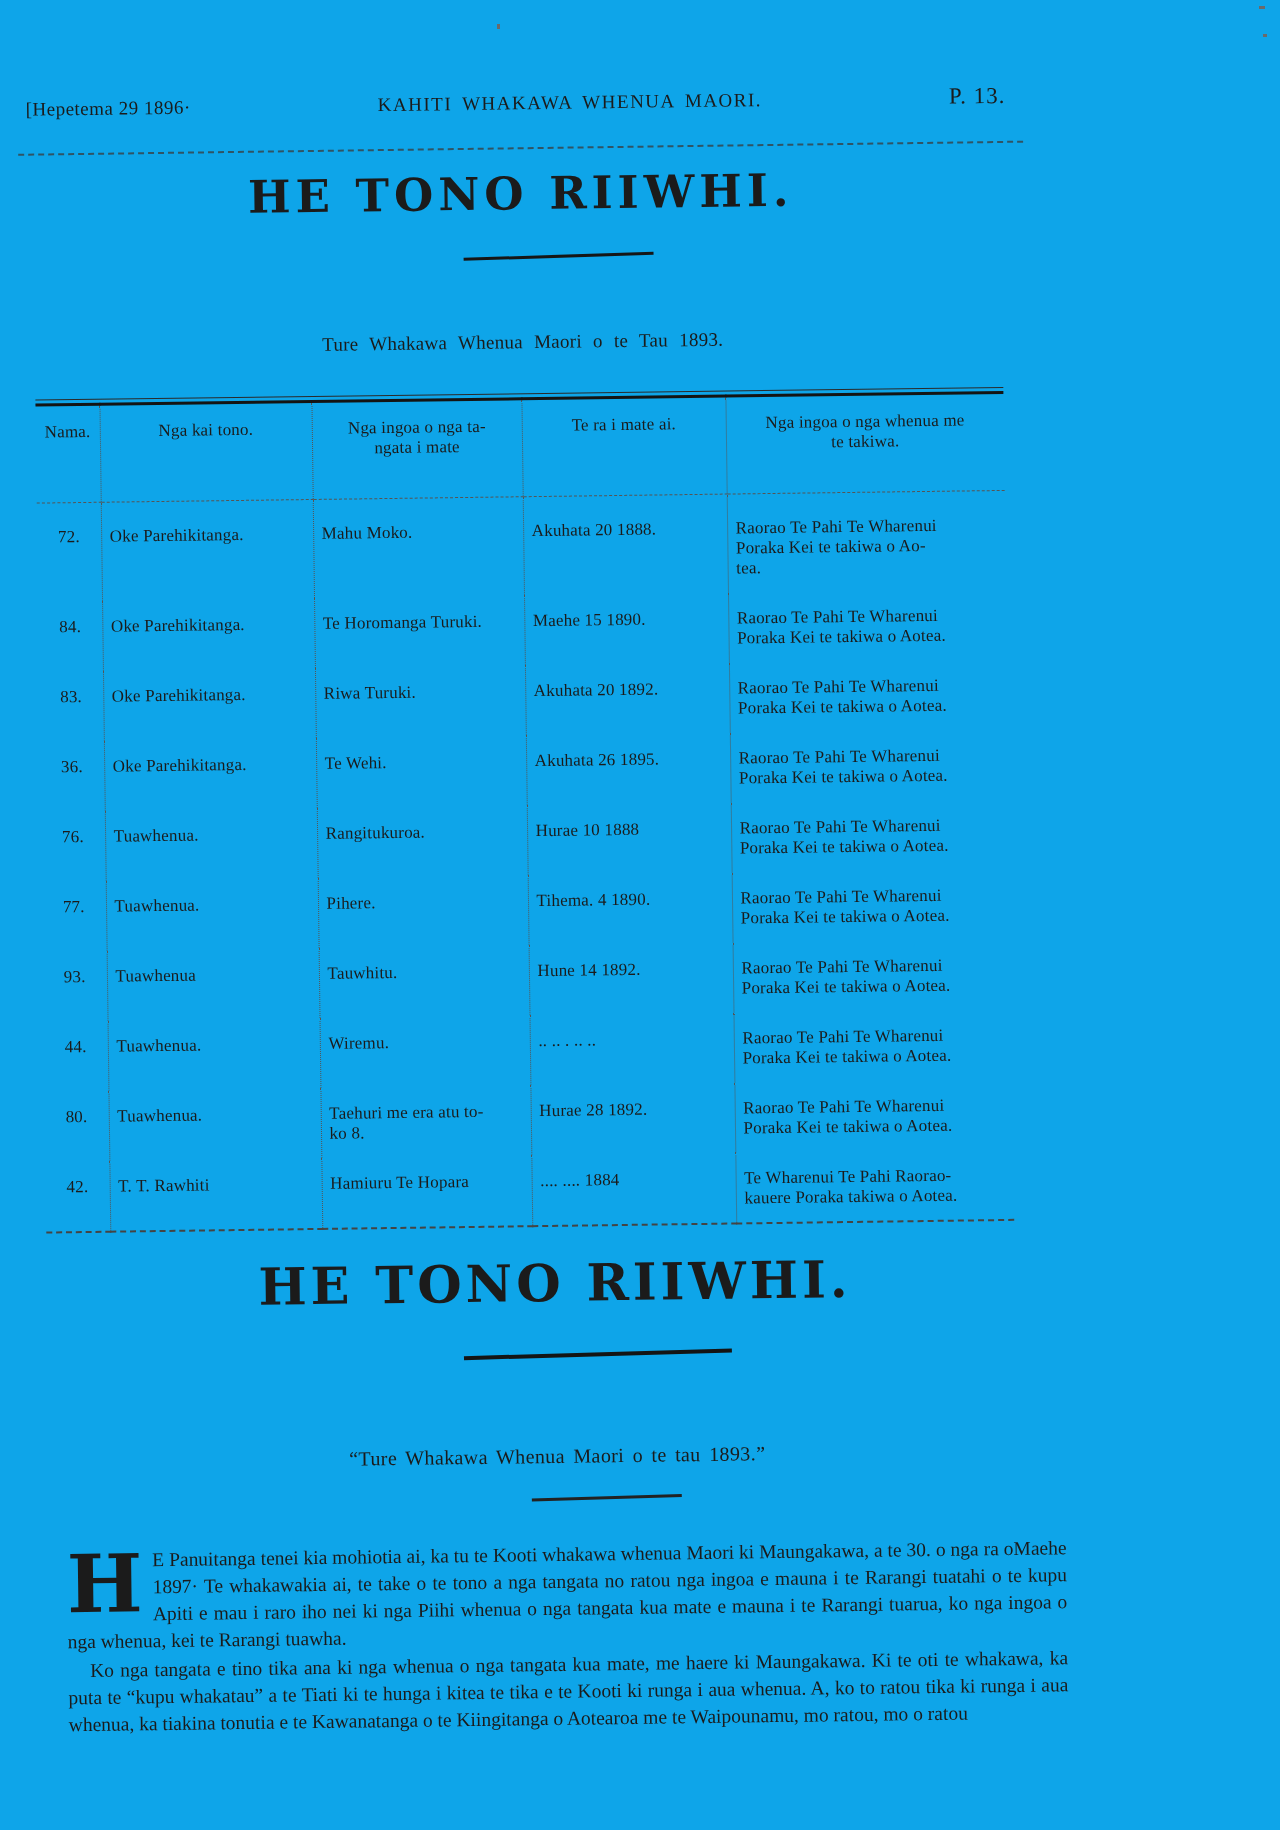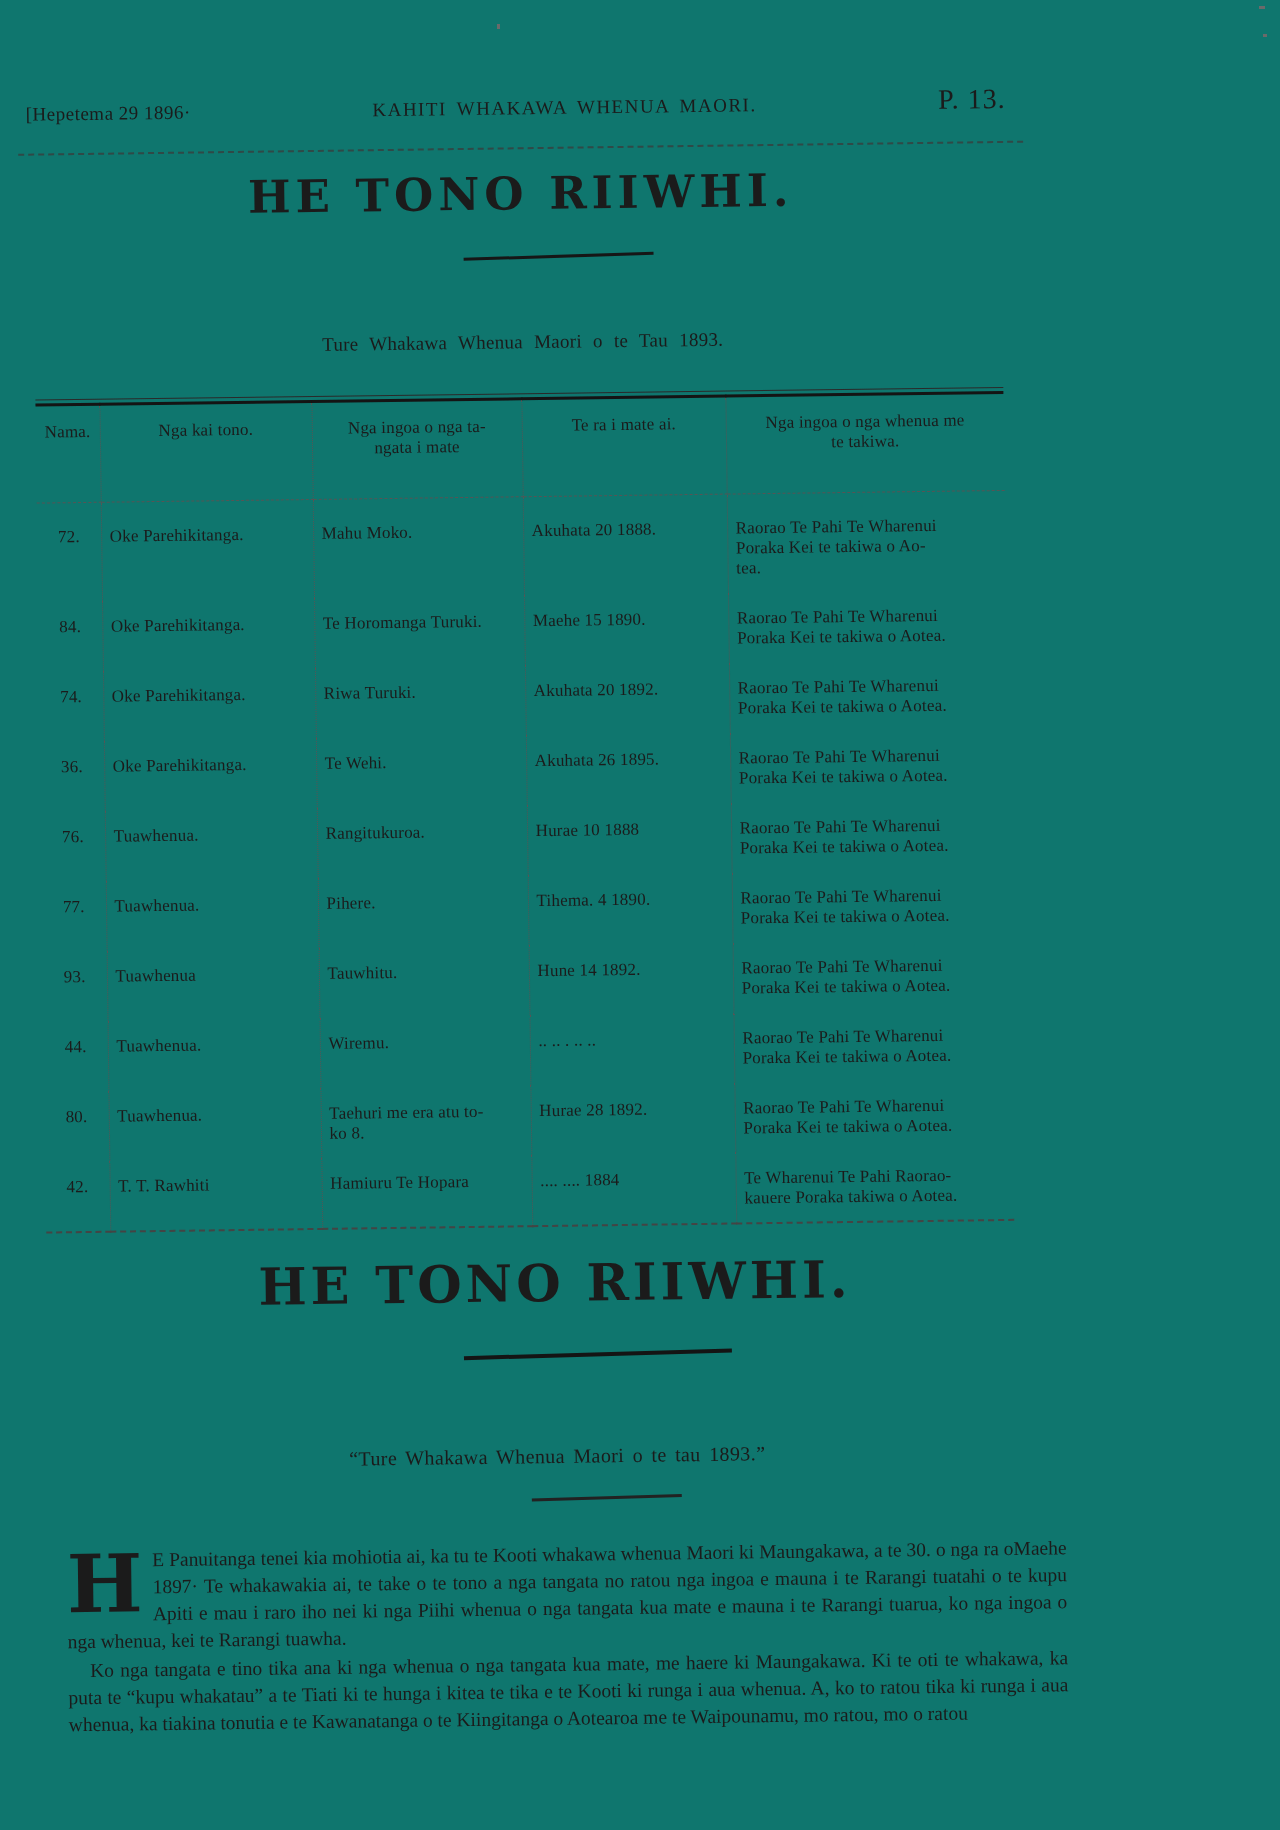--- a/index.html
+++ b/index.html
@@ -2,30 +2,30 @@
 <html><head>
 <meta charset="utf-8">
 <style>
   html, body { margin: 0; padding: 0; overflow: hidden; }
   body {
     width: 1280px; height: 1830px;
     background: #ffffff;
     font-family: "Liberation Serif", "DejaVu Serif", serif;
     color: #1b1b1b;
   }
-  .page { position: absolute; inset: 0; width: 1280px; height: 1830px; background: #0f766e; overflow: hidden; }
+  .page { position: absolute; inset: 0; width: 1280px; height: 1830px; background: #0ea5e9; overflow: hidden; }
   .tilt { position: absolute; left: 0; top: 0; width: 1280px; height: 1830px;
           transform: rotate(-0.75deg); transform-origin: 620px 900px; }
 
   
   .masthead { position: absolute; top: 88px; left: 36px; width: 980px;
               display: flex; justify-content: space-between; align-items: baseline; }
   .masthead .date { font-size: 19px; letter-spacing: 0.5px; }
   .masthead .journal { font-size: 19px; letter-spacing: 1.5px; word-spacing: 4px; }
-  .masthead .pageno { font-size: 28px; letter-spacing: 1px; }
+  .masthead .pageno { font-size: 23px; letter-spacing: 1px; }
   .rule-masthead { position: absolute; top: 146px; left: 28px; width: 1005px;
                    border-top: 2px dashed #3a3a3a; opacity: 0.75; }
 
   
   .title1 { position: absolute; top: 166px; left: 0; width: 1060px; text-align: center;
             font-family: "DejaVu Serif", "Liberation Serif", serif;
             font-size: 45px; font-weight: bold; letter-spacing: 5px; }
   .underline1 { position: absolute; top: 254px; left: 472px; width: 190px; height: 3px;
                 background: #161616; transform: rotate(-1.1deg); }
   .subtitle1 { position: absolute; top: 330px; left: 0; width: 1060px; text-align: center;
@@ -128,21 +128,21 @@
       <tr>
         <td class="n">84.</td>
         <td class="d">Oke Parehikitanga.</td>
         <td class="d">Te Horomanga Turuki.</td>
         <td class="d">Maehe 15 1890.</td>
         <td>Raorao Te Pahi Te Wharenui
 Poraka Kei te takiwa o Aotea.</td>
       </tr>
 
       <tr>
-        <td class="n">74.</td>
+        <td class="n">83.</td>
         <td class="d">Oke Parehikitanga.</td>
         <td class="d">Riwa Turuki.</td>
         <td class="d">Akuhata 20 1892.</td>
         <td>Raorao Te Pahi Te Wharenui
 Poraka Kei te takiwa o Aotea.</td>
       </tr>
 
       <tr>
         <td class="n">36.</td>
         <td class="d">Oke Parehikitanga.</td>

